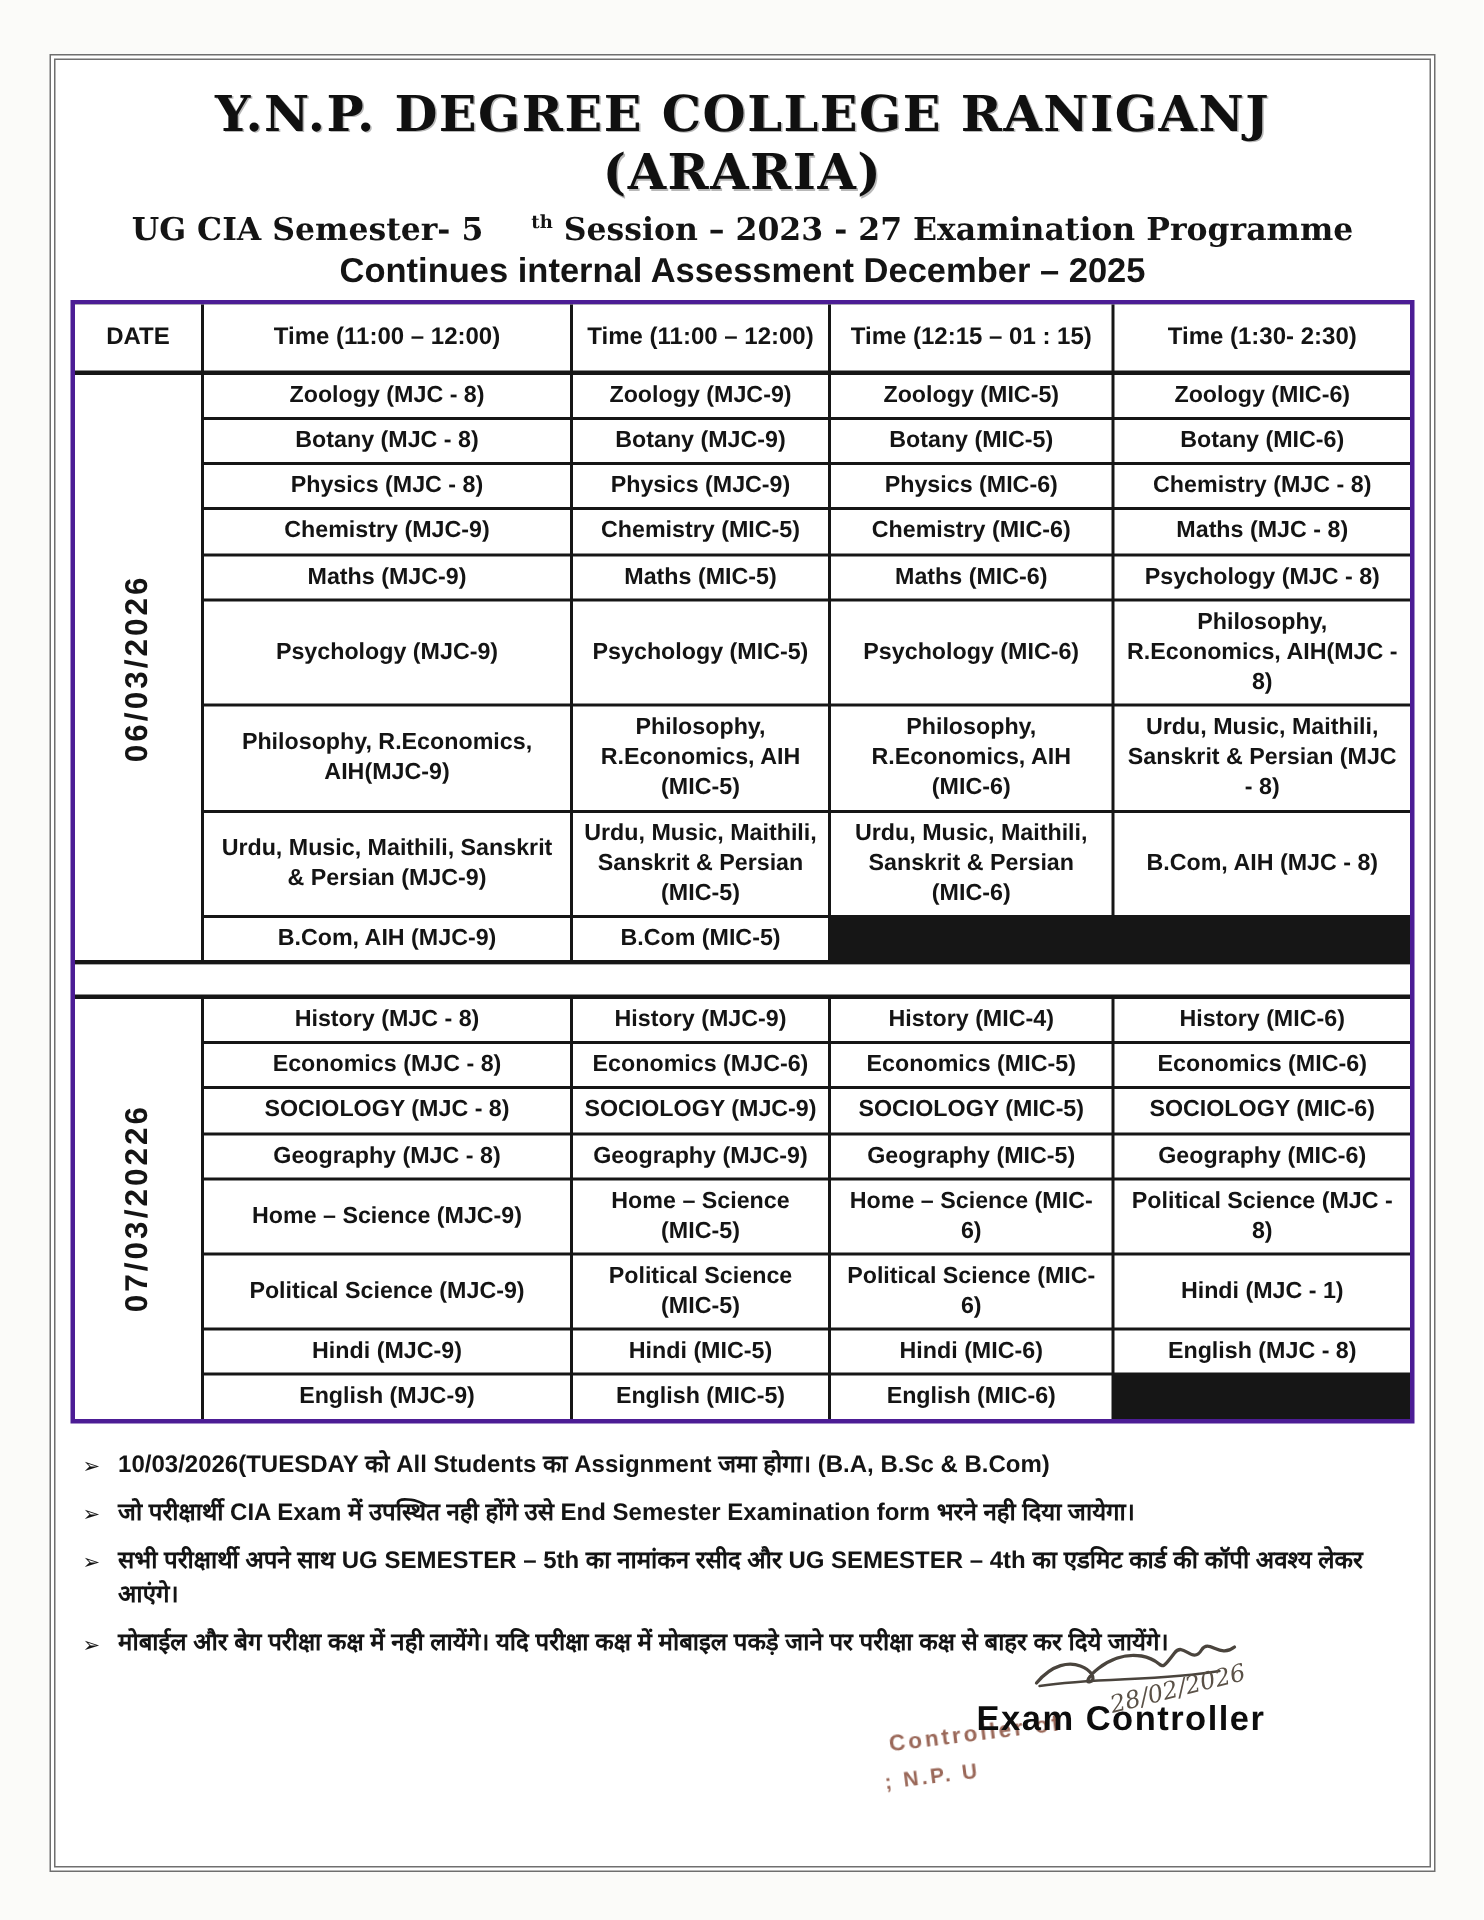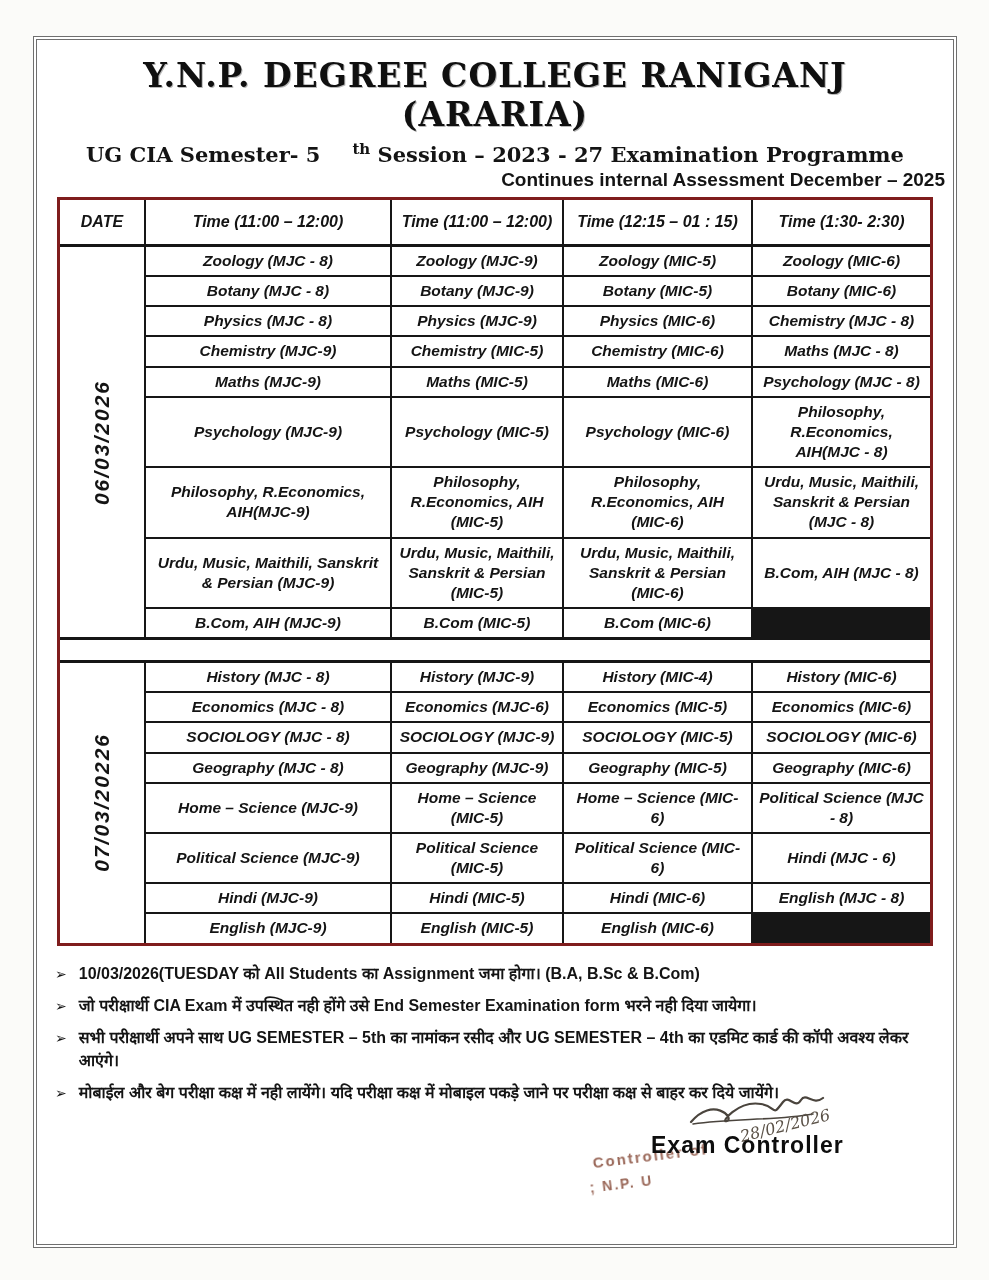--- a/index.html
+++ b/index.html
@@ -27,32 +27,31 @@
     text-shadow:1px 1px 0 #b9b9b9;
     margin-top:4px;
   }
   .subtitle {
     text-align:center;
     font-family:"DejaVu Serif","Liberation Serif",serif;
     font-weight:bold;
     font-size:21px;
     margin-top:6px;
   }
-  .subtitle sup { font-size:15px;margin-left:32px; }
+  .subtitle sup { font-size:12px;margin-left:32px; }
   .subtitle2 {
-    text-align:right;
-    font-weight:bold;
-    font-size:19px;
+    text-align:center;
+    font-weight:bold;
+    font-size:23px;
     margin:2px 0 6px 0;
   }
   
   .table-wrap {
-    border:3px solid #7f1d1d;
-    margin:0 12px;
-    font-style:italic;
+    border:3px solid #4c1d95;
+    margin:0 2px;
   }
   .g {
     display:grid;
     grid-template-columns:84px 244px 170px 187px auto;
     gap:2px;
     background:#161616;
     border-bottom:3px solid #161616;
   }
   .g.last { border-bottom:none; }
   .cell {
@@ -181,21 +180,20 @@
       <div class="cell">Philosophy, R.Economics, AIH(MJC-9)</div>
       <div class="cell">Philosophy, R.Economics, AIH (MIC-5)</div>
       <div class="cell">Philosophy, R.Economics, AIH (MIC-6)</div>
       <div class="cell">Urdu, Music, Maithili, Sanskrit &amp; Persian (MJC - 8)</div>
       <div class="cell">Urdu, Music, Maithili, Sanskrit &amp; Persian (MJC-9)</div>
       <div class="cell">Urdu, Music, Maithili, Sanskrit &amp; Persian (MIC-5)</div>
       <div class="cell">Urdu, Music, Maithili, Sanskrit &amp; Persian (MIC-6)</div>
       <div class="cell">B.Com, AIH  (MJC - 8)</div>
       <div class="cell">B.Com, AIH (MJC-9)</div>
       <div class="cell">B.Com (MIC-5)</div>
-      <div class="cell">B.Com (MIC-6)</div>
     </div>
 
     <div class="band"></div>
 
     <div class="g last">
       <div class="cell datecell" style="grid-row:1 / span 8;">
         <span class="datetext">07/03/20226</span>
       </div>
       <div class="cell">History (MJC - 8)</div>
       <div class="cell">History (MJC-9)</div>
@@ -213,21 +211,21 @@
       <div class="cell">Geography (MJC-9)</div>
       <div class="cell">Geography (MIC-5)</div>
       <div class="cell">Geography (MIC-6)</div>
       <div class="cell">Home – Science (MJC-9)</div>
       <div class="cell">Home – Science (MIC-5)</div>
       <div class="cell">Home – Science (MIC-6)</div>
       <div class="cell">Political Science (MJC - 8)</div>
       <div class="cell">Political Science (MJC-9)</div>
       <div class="cell">Political Science (MIC-5)</div>
       <div class="cell">Political Science (MIC-6)</div>
-      <div class="cell">Hindi (MJC - 6)</div>
+      <div class="cell">Hindi (MJC - 1)</div>
       <div class="cell">Hindi (MJC-9)</div>
       <div class="cell">Hindi (MIC-5)</div>
       <div class="cell">Hindi (MIC-6)</div>
       <div class="cell">English (MJC - 8)</div>
       <div class="cell">English (MJC-9)</div>
       <div class="cell">English (MIC-5)</div>
       <div class="cell">English (MIC-6)</div>
     </div>
   </div>
 

